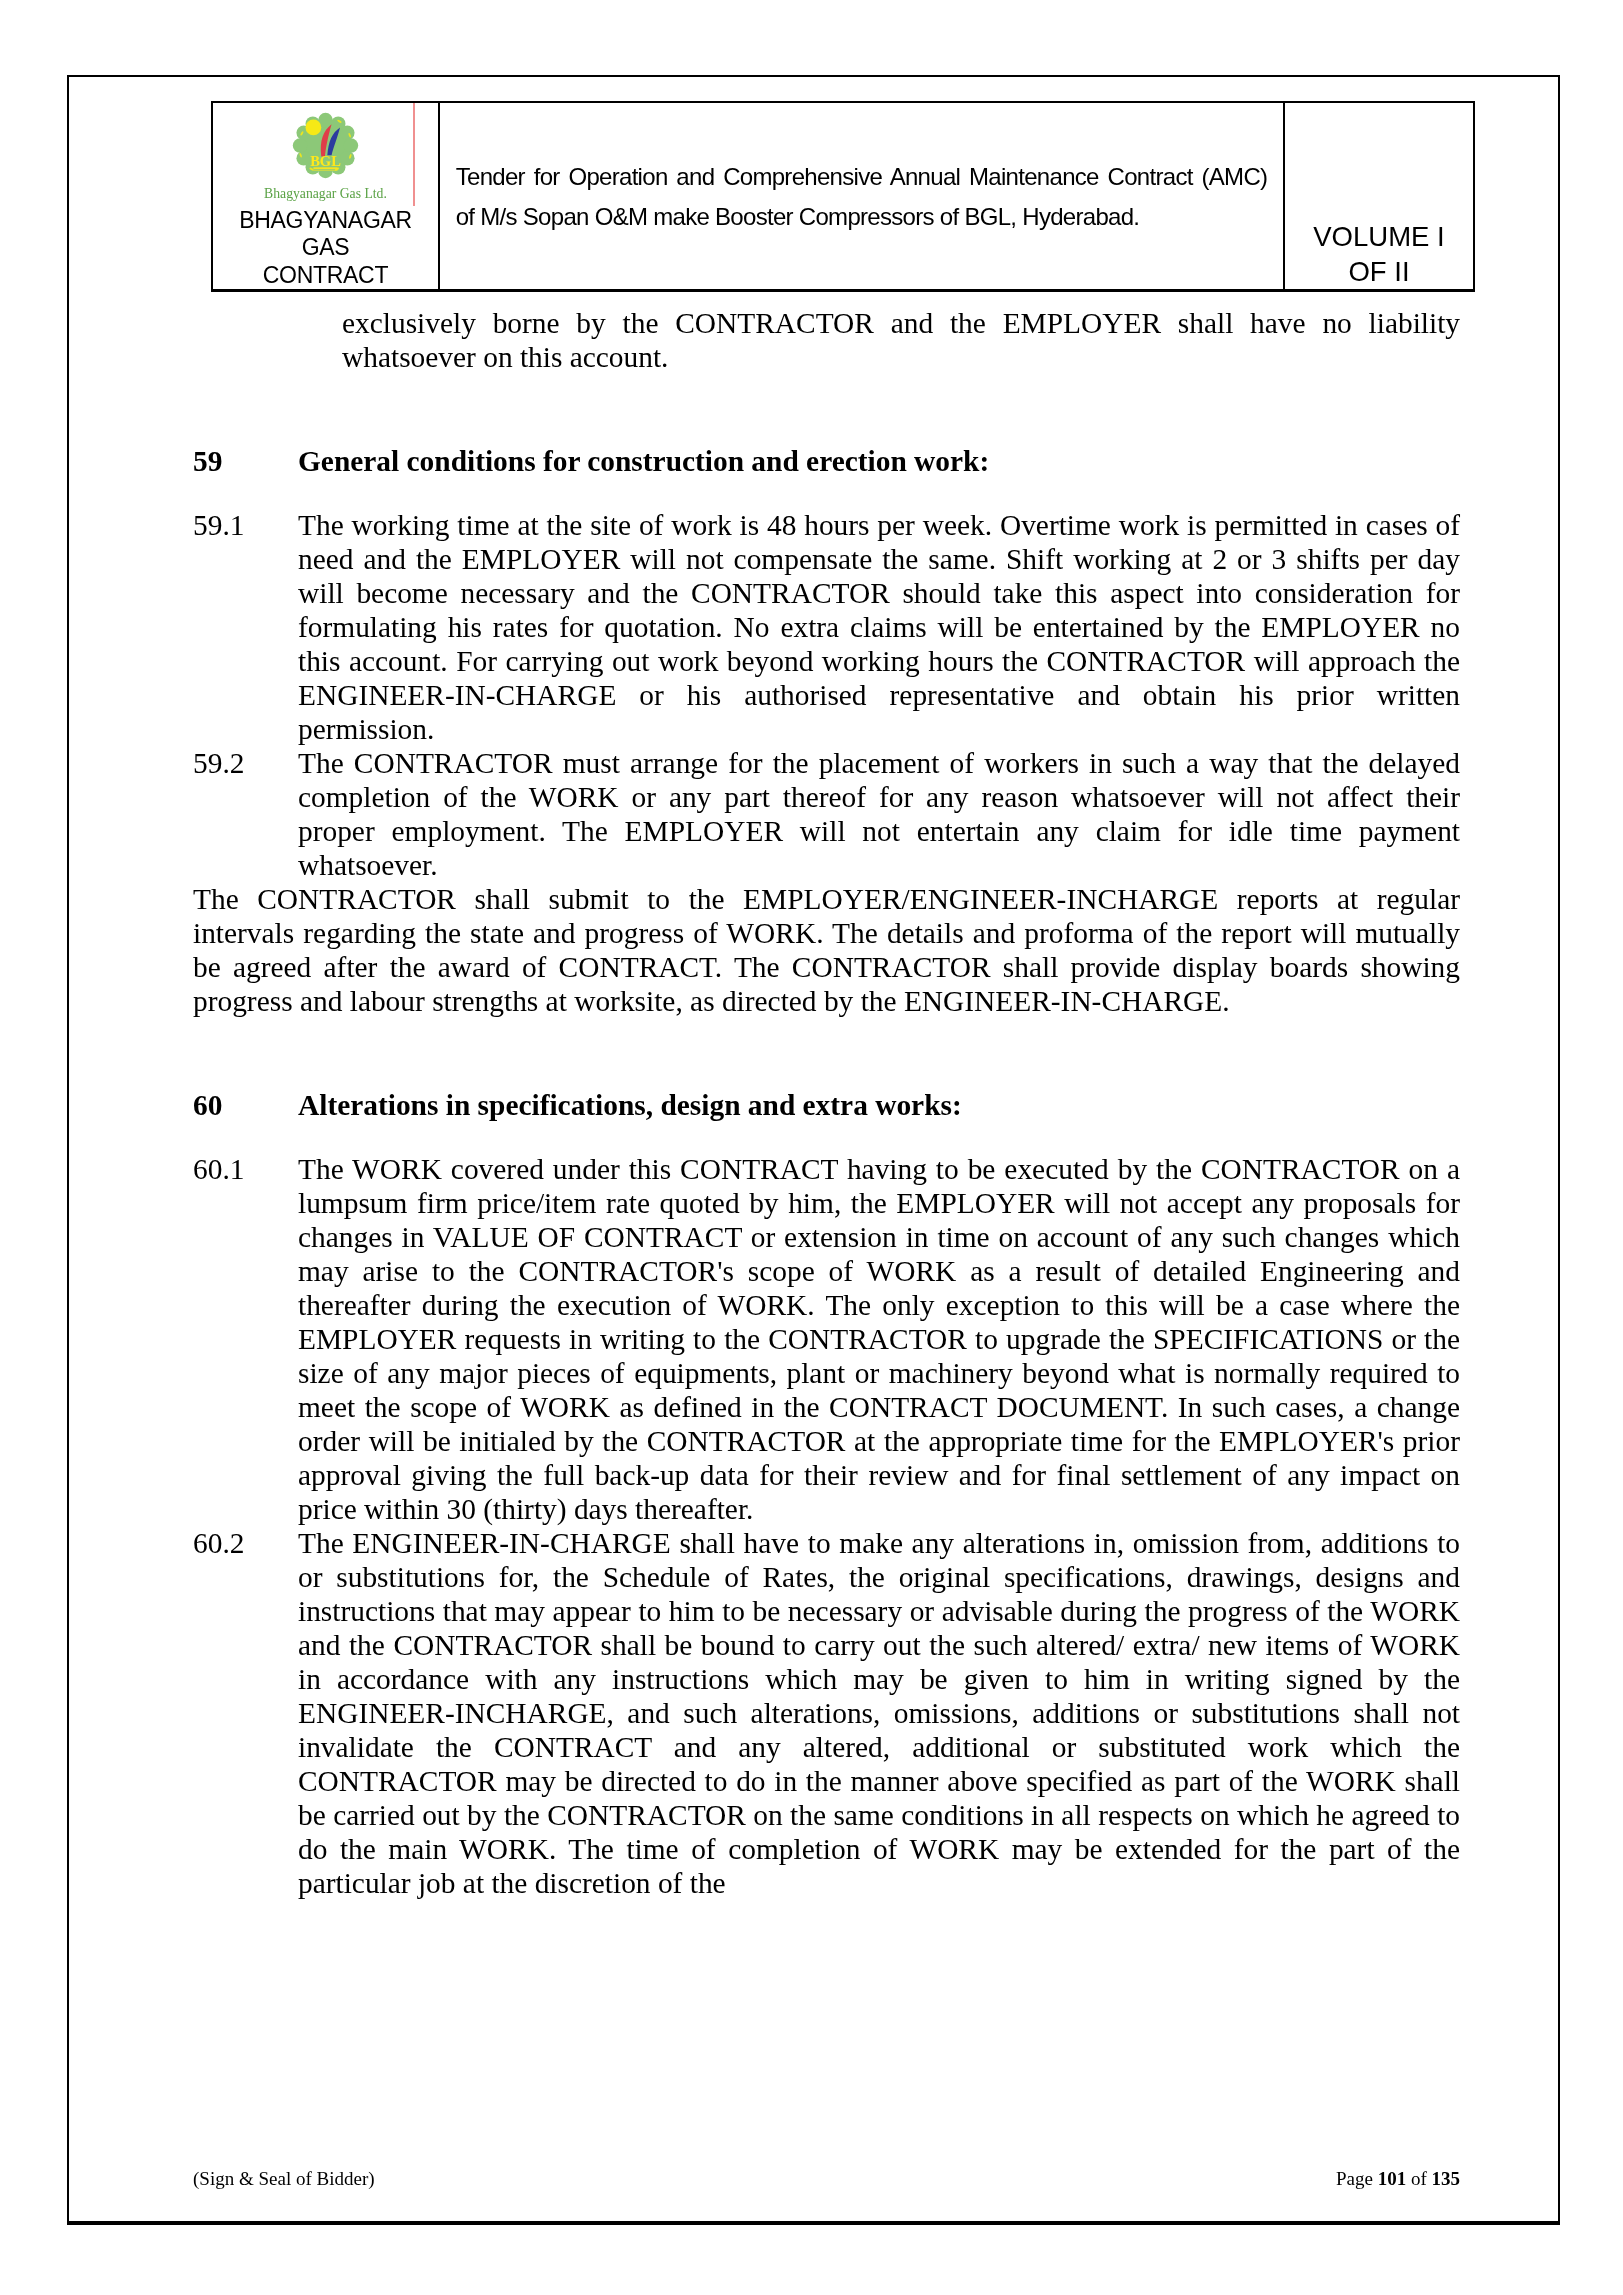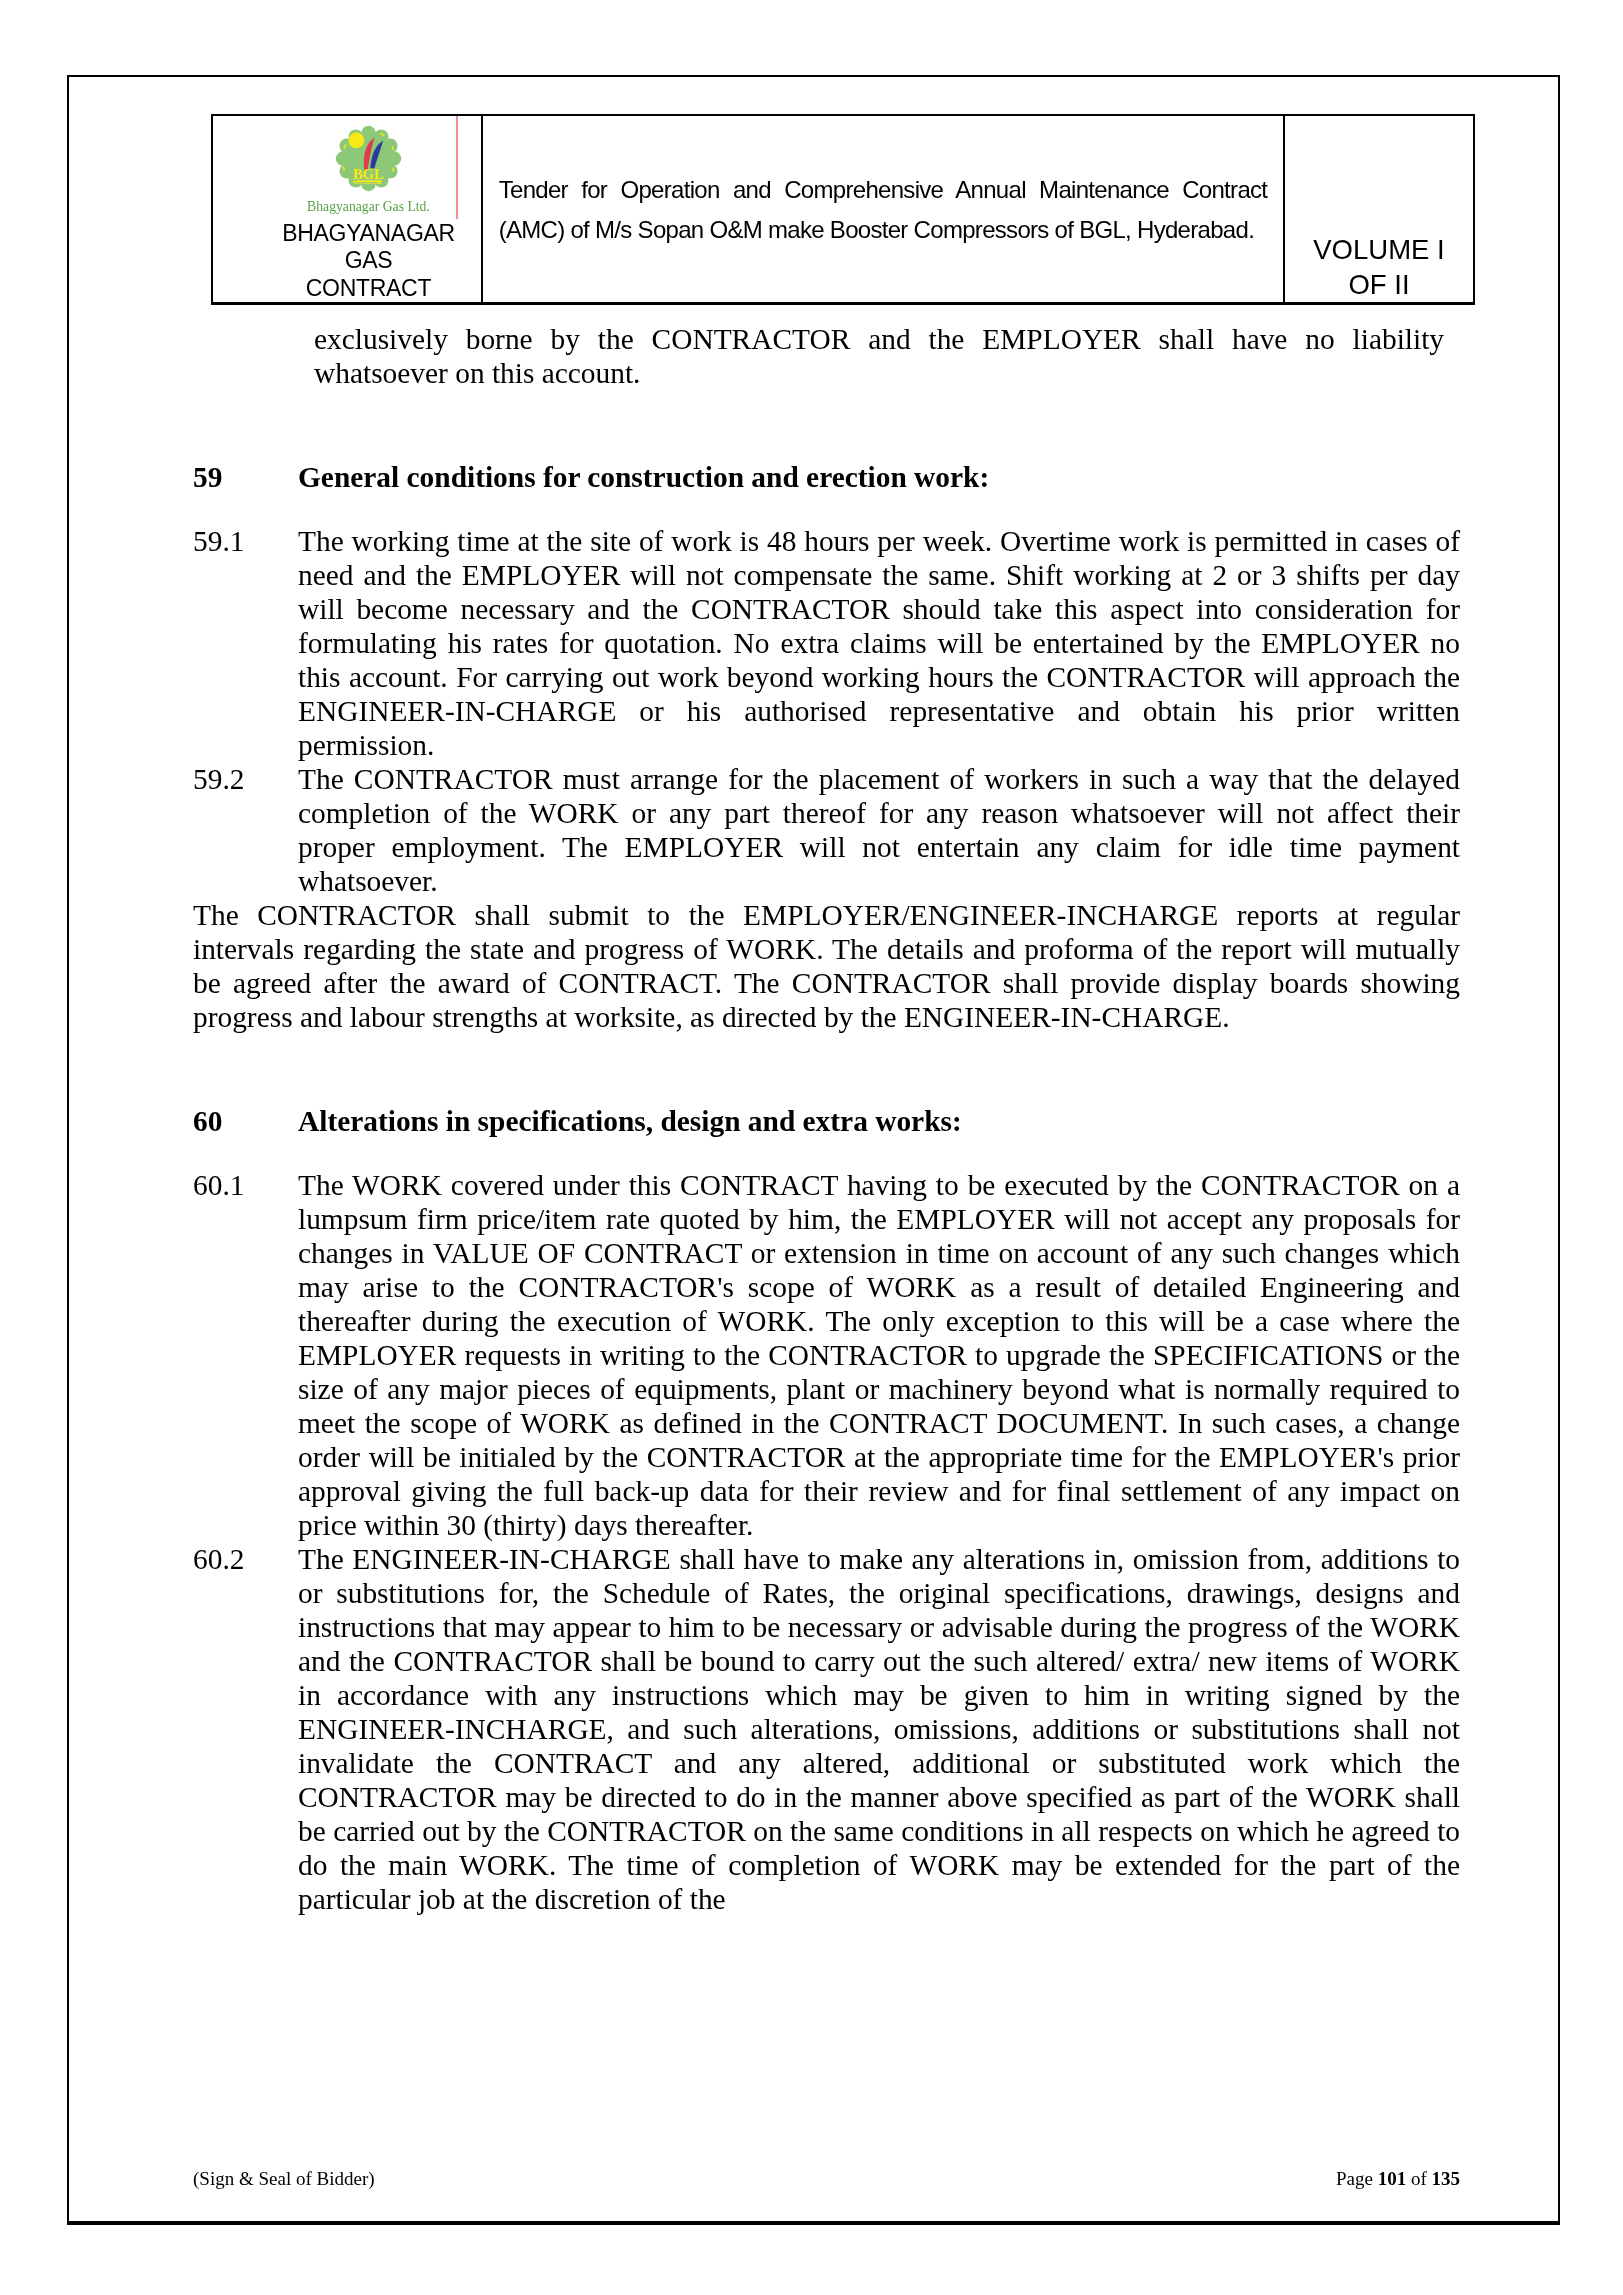--- a/index.html
+++ b/index.html
@@ -12,25 +12,25 @@
     overflow:hidden;
   }
   .outer-border{
     position:absolute;left:67px;top:75px;
     width:1493px;height:2150px;
     border:2.6px solid #000;border-bottom-width:4.6px;
     box-sizing:border-box;
   }
   
   .header-table{
-    position:absolute;left:211px;top:114px;
+    position:absolute;left:211px;top:101px;
     width:1264px;height:191px;
     display:flex;
     border:2px solid #000;border-bottom-width:3.9px;
-    box-sizing:border-box;background:#fff;padding-left:43px;
+    box-sizing:border-box;background:#fff;
   }
   .cell{box-sizing:border-box;}
   .logo-cell{
     width:227px;flex:none;border-right:2px solid #000;
     position:relative;display:flex;flex-direction:column;align-items:center;
     padding-top:5.2px;
   }
   .red-line{
     position:absolute;right:23px;top:0;
     width:2px;height:103px;background:var(--line-red,#f09090);
@@ -68,21 +68,21 @@
     font-size:27.5px;line-height:35px;
   }
   
   .content{
     position:absolute;left:193px;top:306px;width:1267px;
     font-size:29.4px;line-height:34px;
   }
   .sec{display:flex;}
   .sec .num{width:105px;flex:none;}
   .sec .txt{flex:1;text-align:justify;}
-  .sec.intro{margin:16px;}
+  .sec.intro{margin:0;gap:44px;}
   .sec.sec-heading{margin-top:70px;margin-bottom:30px;font-weight:bold;}
   .sec.sec-heading .txt{text-align:left;}
   .sec.clause-body{margin:0;}
   
   .footer{
     position:absolute;left:193px;top:2163px;width:1267px;
     display:flex;justify-content:space-between;
     font-size:19px;line-height:31px;
   }
   .page-ref b{font-weight:bold;}

